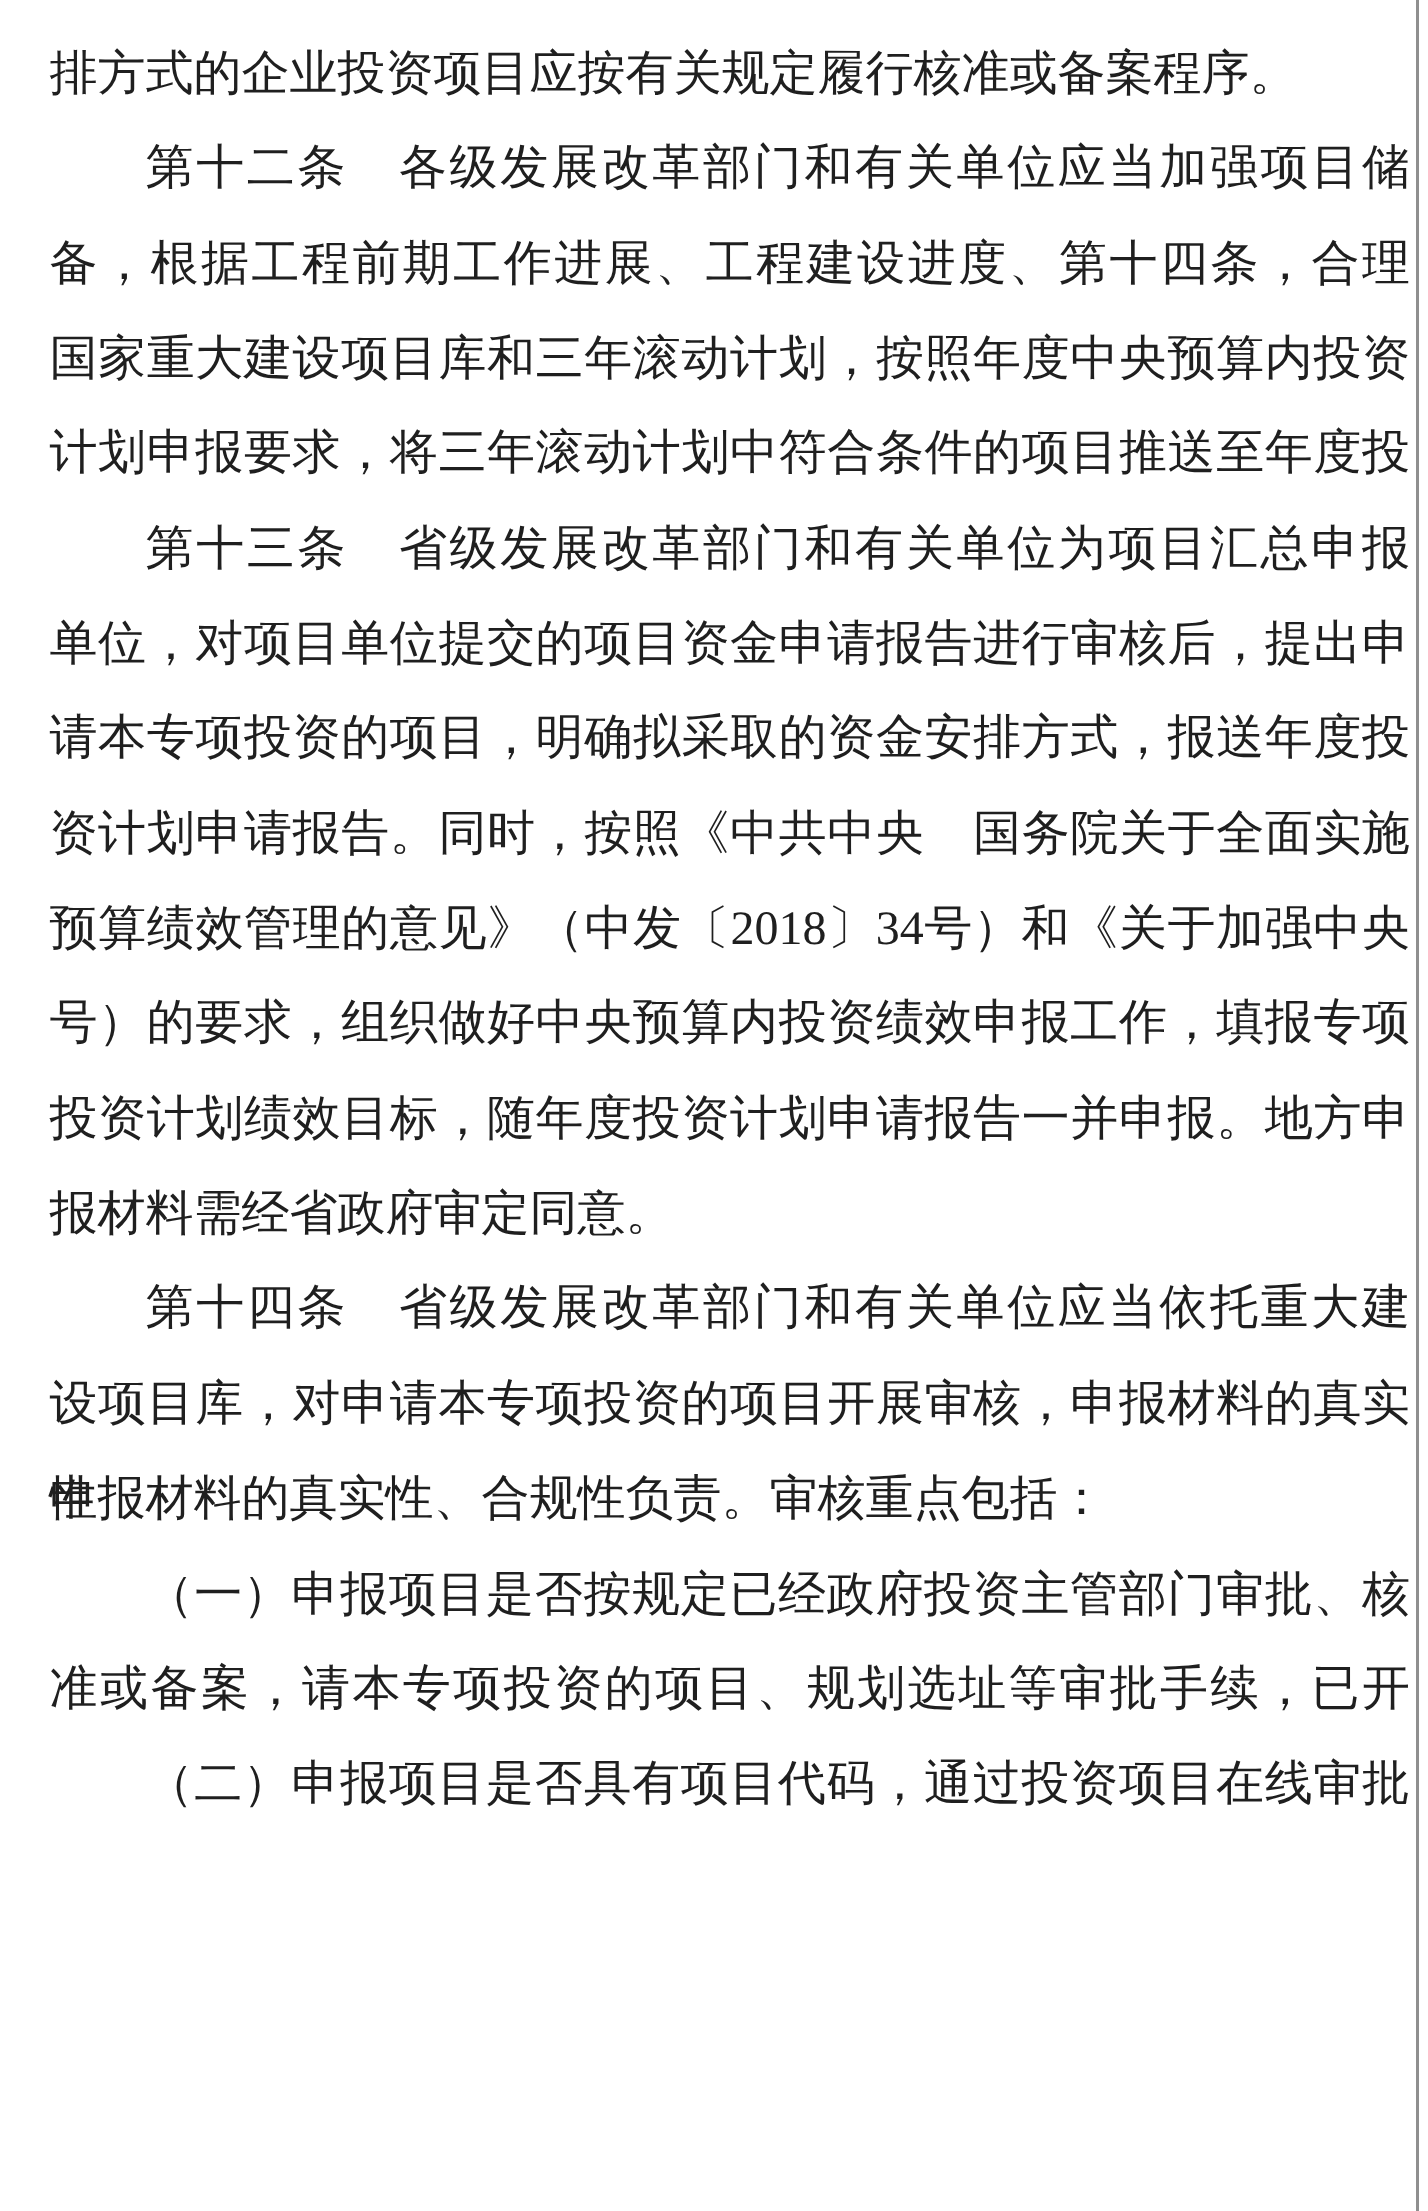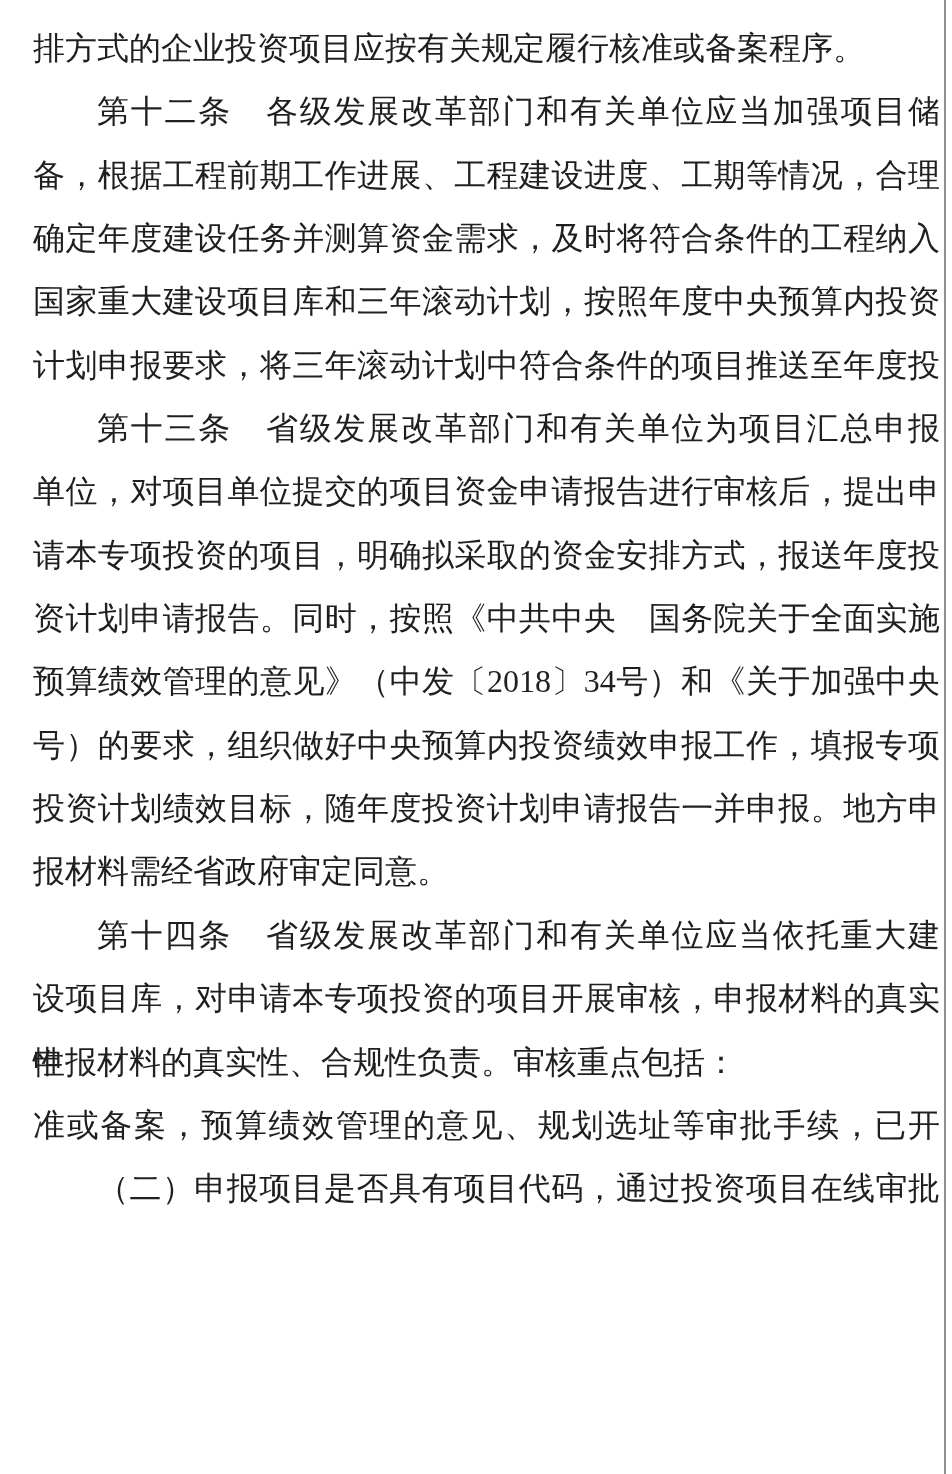--- a/index.html
+++ b/index.html
@@ -55,41 +55,41 @@
 </head>
 <body>
 
 <div class="page">
   <div class="content">
       <div class="paragraph">
         <div class="line">排方式的企业投资项目应按有关规定履行核准或备案程序。</div>
       </div>
       <div class="paragraph">
         <div class="line fill indent">第十二条　各级发展改革部门和有关单位应当加强项目储</div>
-        <div class="line fill">备，根据工程前期工作进展、工程建设进度、工期等情况，合理</div>
-        <div class="line fill">确定年度建设任务并测算资金需求，及时将符合条件的工程纳入</div>
+        <div class="line fill">备，根据工程前期工作进展、工程建设进度、第十四条，合理</div>
         <div class="line fill">国家重大建设项目库和三年滚动计划，按照年度中央预算内投资</div>
         <div class="line fill">计划申报要求，将三年滚动计划中符合条件的项目推送至年度投</div>
       </div>
       <div class="paragraph">
         <div class="line fill indent">第十三条　省级发展改革部门和有关单位为项目汇总申报</div>
         <div class="line fill">单位，对项目单位提交的项目资金申请报告进行审核后，提出申</div>
         <div class="line fill">请本专项投资的项目，明确拟采取的资金安排方式，报送年度投</div>
         <div class="line fill">资计划申请报告。同时，按照《中共中央　国务院关于全面实施</div>
         <div class="line fill">预算绩效管理的意见》（中发〔2018〕34号）和《关于加强中央</div>
         <div class="line fill">号）的要求，组织做好中央预算内投资绩效申报工作，填报专项</div>
         <div class="line fill">投资计划绩效目标，随年度投资计划申请报告一并申报。地方申</div>
         <div class="line">报材料需经省政府审定同意。</div>
       </div>
       <div class="paragraph">
         <div class="line fill indent">第十四条　省级发展改革部门和有关单位应当依托重大建</div>
         <div class="line fill">设项目库，对申请本专项投资的项目开展审核，申报材料的真实性</div>
         <div class="line">申报材料的真实性、合规性负责。审核重点包括：</div>
       </div>
       <div class="paragraph">
-        <div class="line fill">准或备案，预算绩效管理的意见、规划选址等审批手续，已开</div>
+        <div class="line fill indent">（一）申报项目是否按规定已经政府投资主管部门审批、核</div>
+        <div class="line fill">准或备案，请本专项投资的项目、规划选址等审批手续，已开</div>
       </div>
       <div class="paragraph">
         <div class="line fill indent">（二）申报项目是否具有项目代码，通过投资项目在线审批</div>
       </div>
     </div>
   <div class="edge-line"></div>
 </div>
 
 </body></html>

